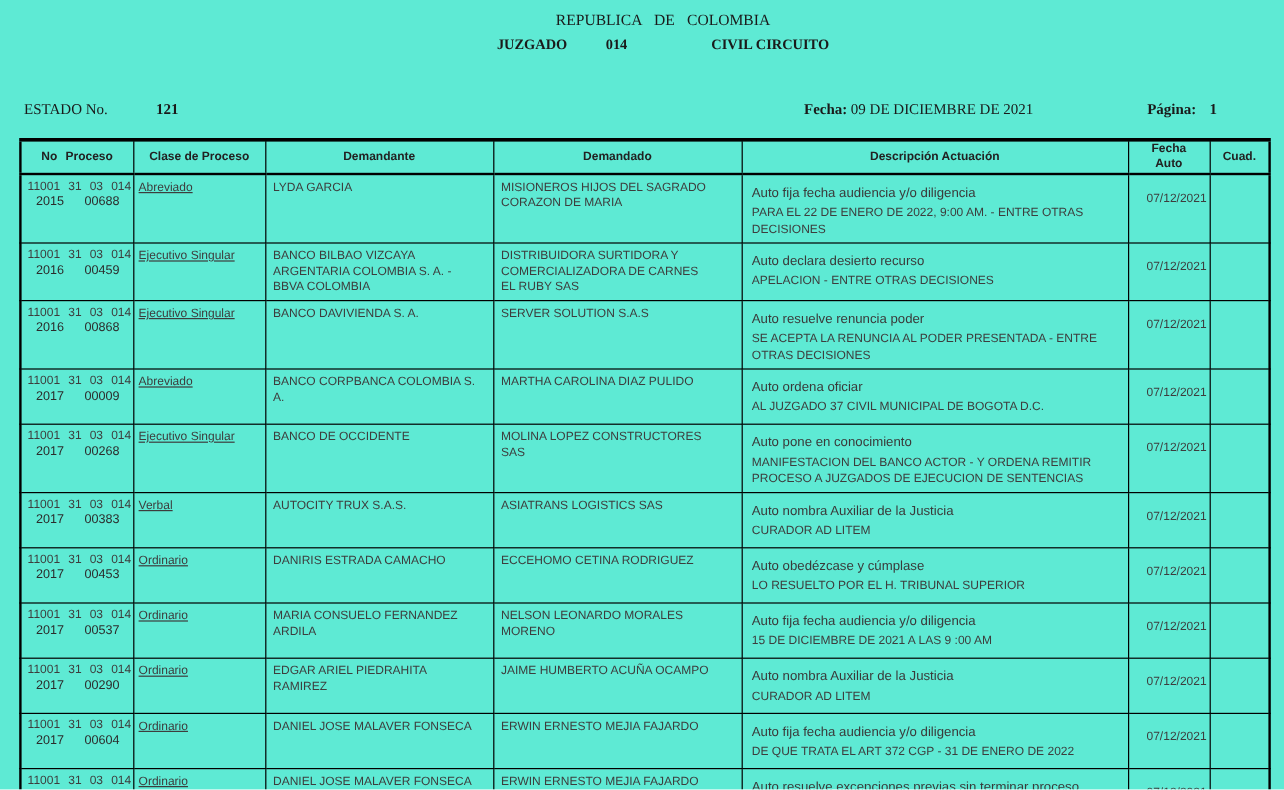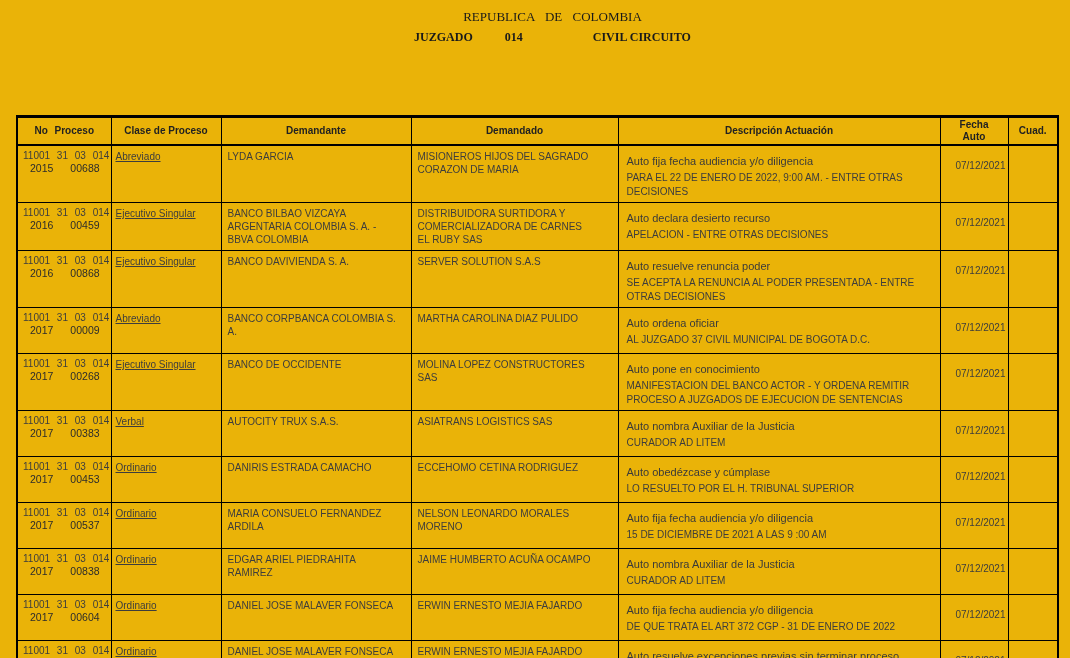--- a/index.html
+++ b/index.html
@@ -1,16 +1,16 @@
 <!DOCTYPE html>
 <html><head>
 <meta charset="utf-8">
 <style>
   html,body{margin:0;padding:0;background:#fff;}
-  .page{position:relative;width:1070px;height:658px;background:#eab308;overflow:hidden;
+  .page{position:relative;width:1070px;height:658px;background:#5eead4;overflow:hidden;
         font-family:"Liberation Sans",sans-serif;color:#3d3d3d;}
   
   .doc-header{position:absolute;top:9px;left:35px;width:1035px;text-align:center;
               font-family:"Liberation Serif",serif;color:#1a1a1a;}
   .dh1{font-size:13px;word-spacing:7px;}
   .dh2{font-size:10.5px;word-spacing:5px;margin-top:6px;}
   .dh3{font-size:12px;font-weight:bold;margin-top:5px;}
   .dh3 .g1{margin-left:32px;}
   .dh3 .g2{margin-left:70px;}
   .dh4{font-size:13.5px;margin-top:0px;}
@@ -52,20 +52,28 @@
 
 <div class="page">
 
   <div class="doc-header">
     <div class="dh1">REPUBLICA DE COLOMBIA</div>
     <div class="dh3">
       <span>JUZGADO</span><span class="g1">014</span><span class="g2">CIVIL CIRCUITO</span>
     </div>
   </div>
 
+  <div class="info-row">
+    <span class="estado-label">ESTADO No.</span>
+    <span class="estado-value">121</span>
+    <span class="fecha-label lbl">Fecha:</span>
+    <span class="fecha-value">09 DE DICIEMBRE DE 2021</span>
+    <span class="pagina-label lbl">Página:</span>
+    <span class="pagina-value">1</span>
+  </div>
 
   <table class="doc-table">
     <colgroup>
       <col style="width:94px">
         <col style="width:110px">
         <col style="width:190px">
       <col style="width:207px">
         <col style="width:322px">
         <col style="width:68px">
         <col style="width:50px">
@@ -209,21 +217,21 @@
       <div class="desc-title">Auto fija fecha audiencia y/o diligencia</div>
       <div class="desc-detail">15 DE DICIEMBRE DE 2021 A LAS 9 :00 AM</div>
     </td>
     <td class="c-fecha">07/12/2021</td>
     <td class="c-cuad"></td>
   </tr>
 
   <tr>
     <td class="c-proceso">
       <div class="p1">11001 31 03 014</div>
-      <div class="p2"><span>2017</span><span class="num">00838</span></div>
+      <div class="p2"><span>2017</span><span class="num">00290</span></div>
     </td>
     <td class="c-clase">Ordinario</td>
     <td class="c-dte">EDGAR ARIEL PIEDRAHITA RAMIREZ</td>
     <td class="c-ddo">JAIME HUMBERTO ACUÑA OCAMPO</td>
     <td class="c-desc">
       <div class="desc-title">Auto nombra Auxiliar de la Justicia</div>
       <div class="desc-detail">CURADOR AD LITEM</div>
     </td>
     <td class="c-fecha">07/12/2021</td>
     <td class="c-cuad"></td>

